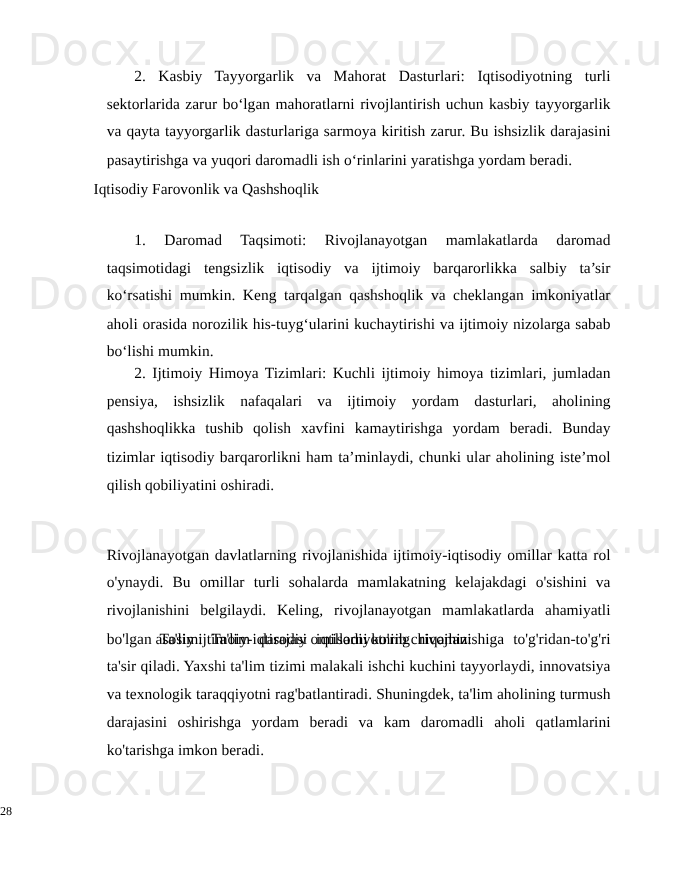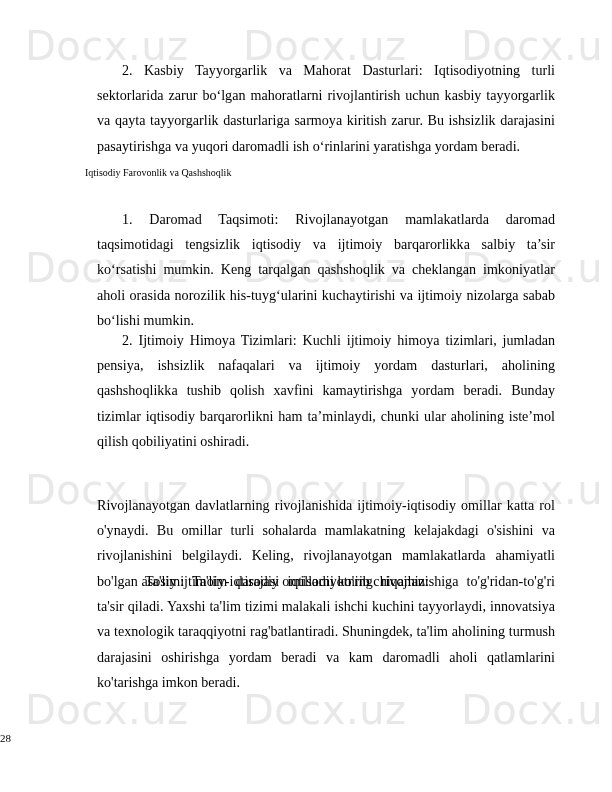--- a/index.html
+++ b/index.html
@@ -73,21 +73,21 @@
   }
 
   .indent-sm { text-indent: 25px; }
   .indent-md { text-indent: 48px; }
   .indent-none { text-indent: 0; }
 
   .b { font-weight: bold; }
 
   .heading {
     margin: 0;
-    font-size: 10px;
+    font-size: 14px;
     line-height: 25.2px;
     text-align: left;
   }
 
   .pagenum {
     position: absolute;
     left: 0;
     width: 612px;
     text-align: left;
     font-size: 11px;

